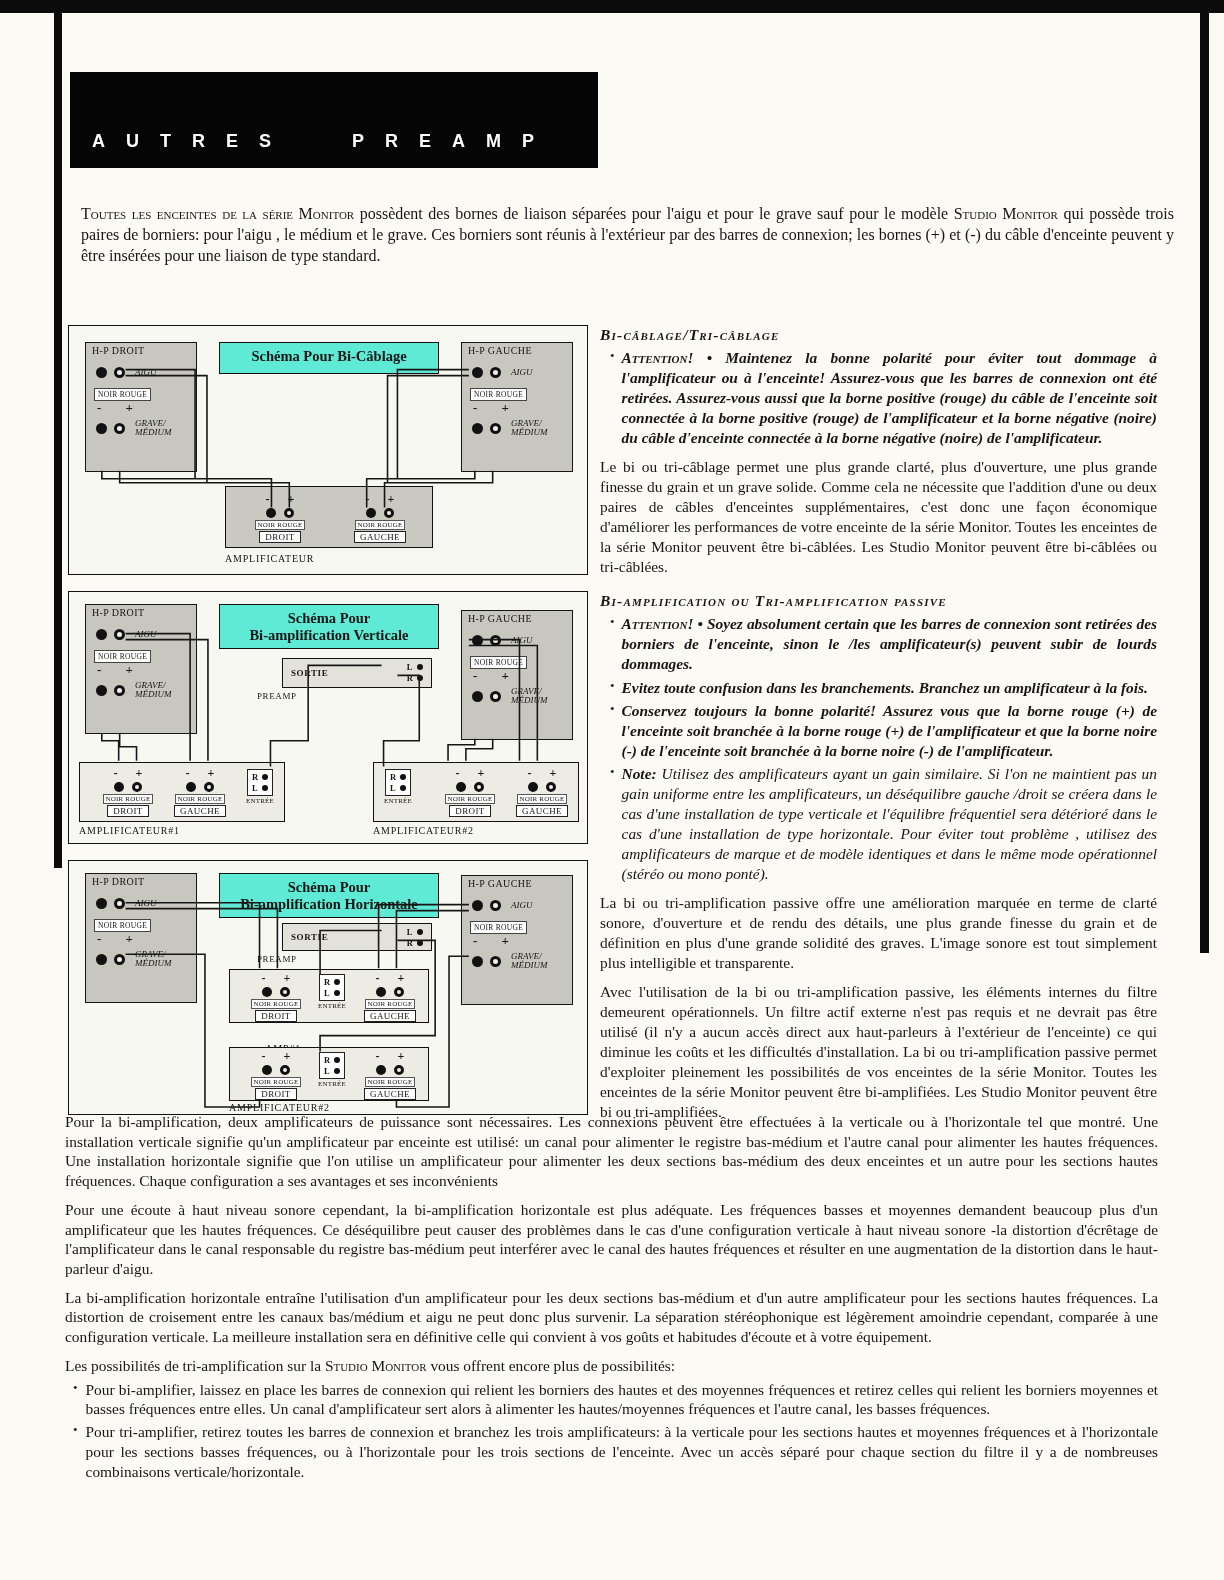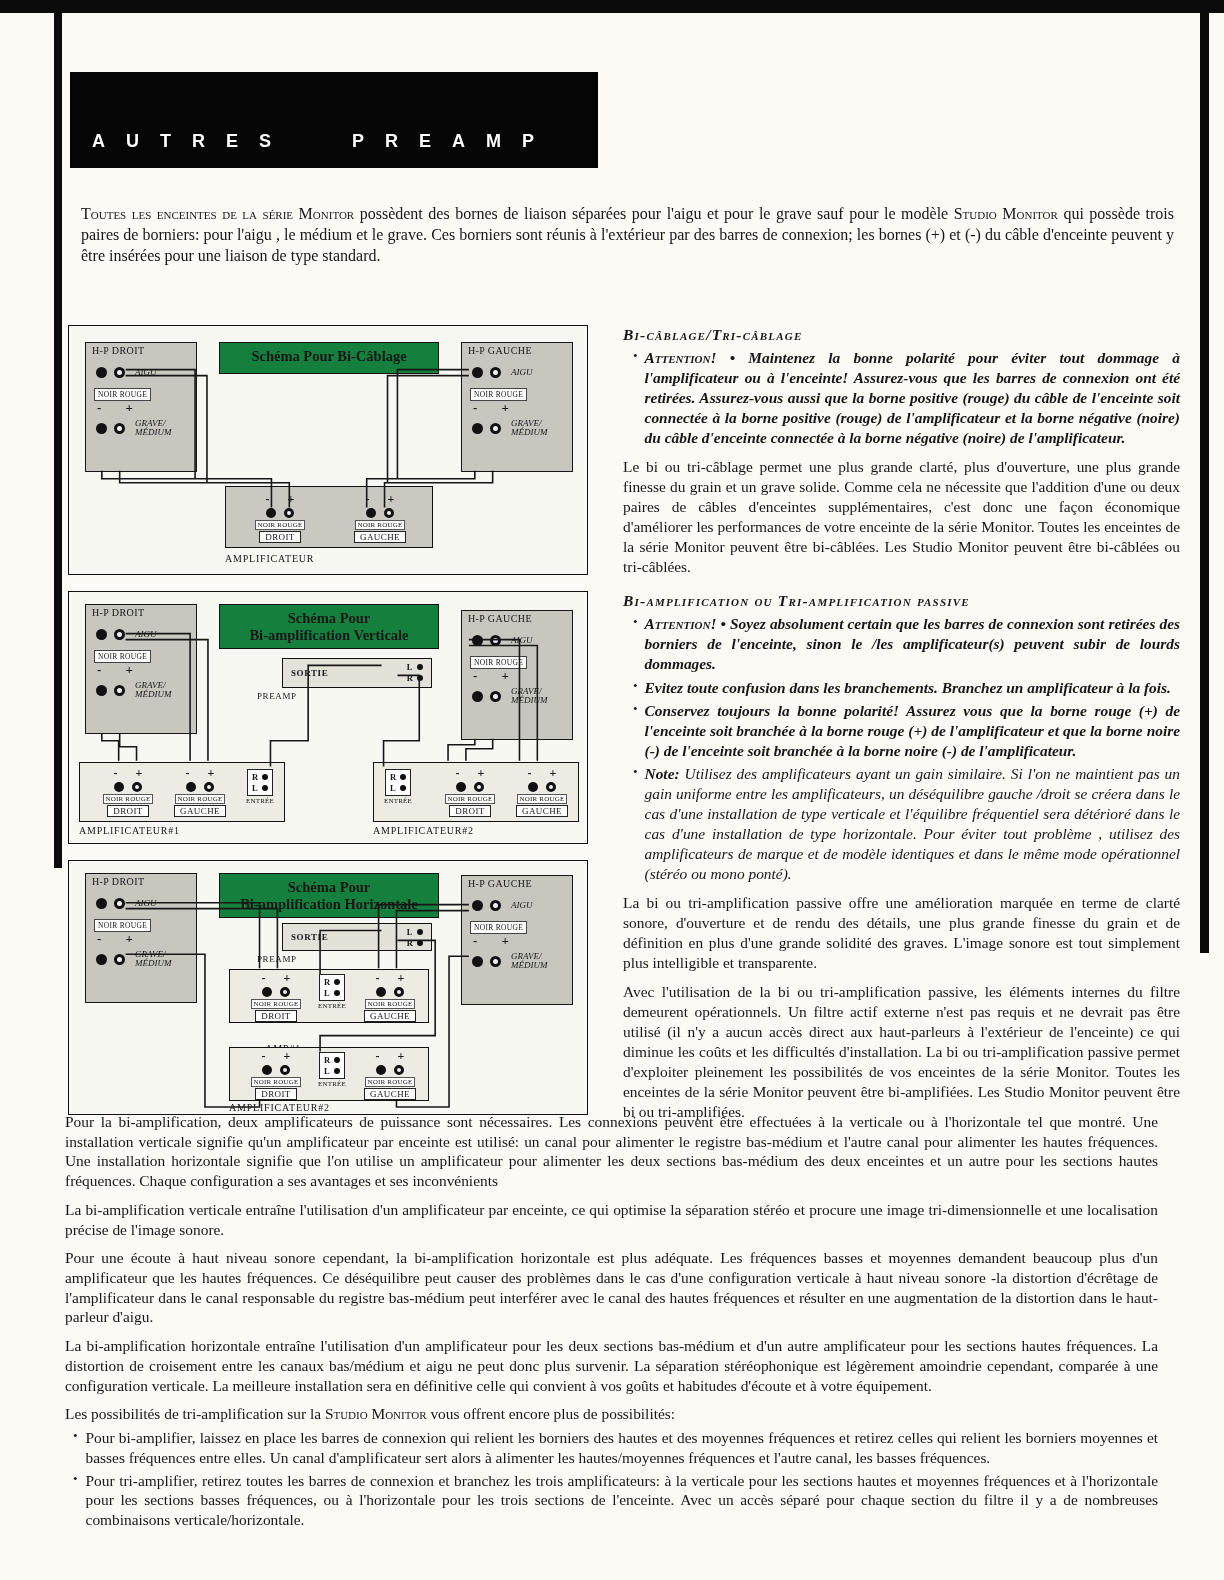--- a/index.html
+++ b/index.html
@@ -23,27 +23,27 @@
     color:#fff; font-family:"Liberation Sans", sans-serif; font-weight:bold;
     font-size:18px; letter-spacing:21px; word-spacing:34px; white-space:nowrap;
   }
 
   
   .intro { position:absolute; left:65px; width:1093px; margin:16px; font-size:16px; line-height:1.3; text-align:justify; }
   .sc { font-variant:small-caps; }
 
   
   .left-col  { position:absolute; left:68px;  top:325px; width:520px; }
-  .right-col { position:absolute; left:623px; top:325px; width:557px; font-size:15.4px; line-height:1.3; }
+  .right-col { position:absolute; left:600px; top:325px; width:557px; font-size:15.4px; line-height:1.3; }
 
   
   .diagram { position:relative; width:520px; border:1.5px solid #111; background:#f8f8f2; margin-bottom:16px; }
   .d1 { height:250px; } .d2 { height:253px; } .d3 { height:255px; }
   .dtitle {
-    position:absolute; left:150px; top:16px; width:220px; border:1.2px solid #111; background:#15803d;
+    position:absolute; left:150px; top:16px; width:220px; border:1.2px solid #111; background:#5eead4;
     text-align:center; font-weight:bold; font-size:14.5px; line-height:1.15; padding:5px 2px;
   }
   .speaker { position:absolute; width:112px; height:130px; background:#c7c7c0; border:1.5px solid #161616; }
   .sp-name { position:absolute; top:2px; left:6px; font-size:10px; letter-spacing:.4px; }
   .trow { position:absolute; left:10px; display:flex; align-items:center; gap:7px; }
   .dot { width:11px; height:11px; border-radius:50%; background:#111; display:inline-block; flex:0 0 auto; }
   .dot.ring { background:#efefef; border:3px solid #111; }
   .tlabel { font-style:italic; font-size:9px; margin-left:3px; line-height:1.05; }
   .tlabel span { display:block; }
   .nrstrip { position:absolute; left:8px; background:#fff; border:1px solid #444; font-size:7.5px; padding:1px 3px; letter-spacing:.3px; }
@@ -546,21 +546,20 @@
       <span class="bmark">•</span>
       <p class="btext"><span class="lead">Note:</span> <span>Utilisez des amplificateurs ayant un gain similaire. Si l'on ne maintient pas un gain uniforme entre les amplificateurs, un déséquilibre gauche /droit se créera dans le cas d'une installation de type verticale et l'équilibre fréquentiel sera détérioré dans le cas d'une installation de type horizontale. Pour éviter tout problème , utilisez des amplificateurs de marque et de modèle identiques et dans le même mode opérationnel (stéréo ou mono ponté).</span></p>
     </div>
 
     <p class="rpara">La bi ou tri-amplification passive offre une amélioration marquée en terme de clarté sonore, d'ouverture et de rendu des détails, une plus grande finesse du grain et de définition en plus d'une grande solidité des graves. L'image sonore est tout simplement plus intelligible et transparente.</p>
     <p class="rpara">Avec l'utilisation de la bi ou tri-amplification passive, les éléments internes du filtre demeurent opérationnels. Un filtre actif externe n'est pas requis et ne devrait pas être utilisé (il n'y a aucun accès direct aux haut-parleurs à l'extérieur de l'enceinte) ce qui diminue les coûts et les difficultés d'installation. La bi ou tri-amplification passive permet d'exploiter pleinement les possibilités de vos enceintes de la série Monitor. Toutes les enceintes de la série Monitor peuvent être bi-amplifiées. Les Studio Monitor peuvent être bi ou tri-amplifiées.</p>
   </div>
 
   <div class="bottom">
     <p class="bpara">Pour la bi-amplification, deux amplificateurs de puissance sont nécessaires. Les connexions peuvent être effectuées à la verticale ou à l'horizontale tel que montré. Une installation verticale signifie qu'un amplificateur par enceinte est utilisé: un canal pour alimenter le registre bas-médium et l'autre canal pour alimenter les hautes fréquences. Une installation horizontale signifie que l'on utilise un amplificateur pour alimenter les deux sections bas-médium des deux enceintes et un autre pour les sections hautes fréquences. Chaque configuration a ses avantages et ses inconvénients</p>
-    <p class="bpara">La bi-amplification verticale entraîne l'utilisation d'un amplificateur par enceinte, ce qui optimise la séparation stéréo et procure une image tri-dimensionnelle et une localisation précise de l'image sonore.</p>
     <p class="bpara">Pour une écoute à haut niveau sonore cependant, la bi-amplification horizontale est plus adéquate. Les fréquences basses et moyennes demandent beaucoup plus d'un amplificateur que les hautes fréquences. Ce déséquilibre peut causer des problèmes dans le cas d'une configuration verticale à haut niveau sonore -la distortion d'écrêtage de l'amplificateur dans le canal responsable du registre bas-médium peut interférer avec le canal des hautes fréquences et résulter en une augmentation de la distortion dans le haut-parleur d'aigu.</p>
     <p class="bpara">La bi-amplification horizontale entraîne l'utilisation d'un amplificateur pour les deux sections bas-médium et d'un autre amplificateur pour les sections hautes fréquences. La distortion de croisement entre les canaux bas/médium et aigu ne peut donc plus survenir. La séparation stéréophonique est légèrement amoindrie cependant, comparée à une configuration verticale. La meilleure installation sera en définitive celle qui convient à vos goûts et habitudes d'écoute et à votre équipement.</p>
     <p class="bpara" style="margin-bottom:4px"><span>Les possibilités de tri-amplification sur la </span><span class="sc">Studio Monitor</span><span> vous offrent encore plus de possibilités:</span></p>
 
     <div class="blist-item">
       <span class="bmark">•</span>
       <p class="btext">Pour bi-amplifier, laissez en place les barres de connexion qui relient les borniers des hautes et des moyennes fréquences et retirez celles qui relient les borniers moyennes et basses fréquences entre elles. Un canal d'amplificateur sert alors à alimenter les hautes/moyennes fréquences et l'autre canal, les basses fréquences.</p>
     </div>
     <div class="blist-item">
       <span class="bmark">•</span>

